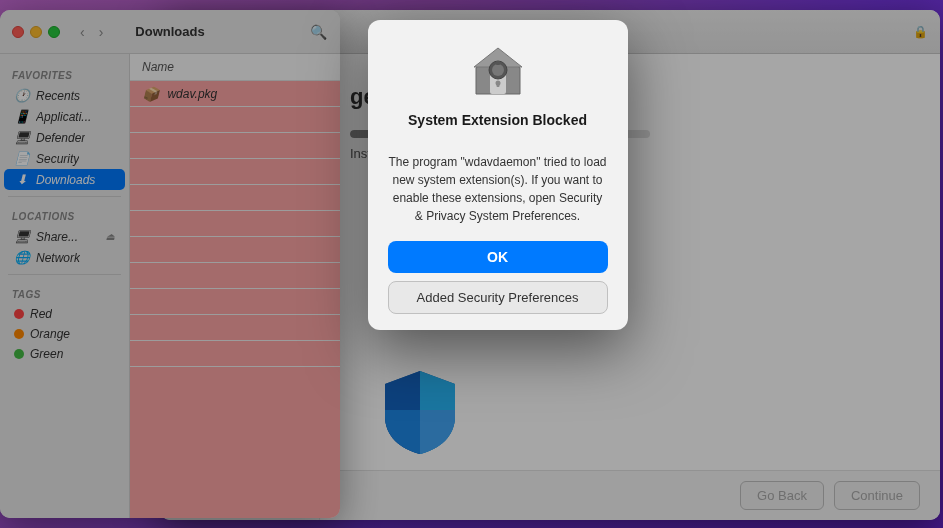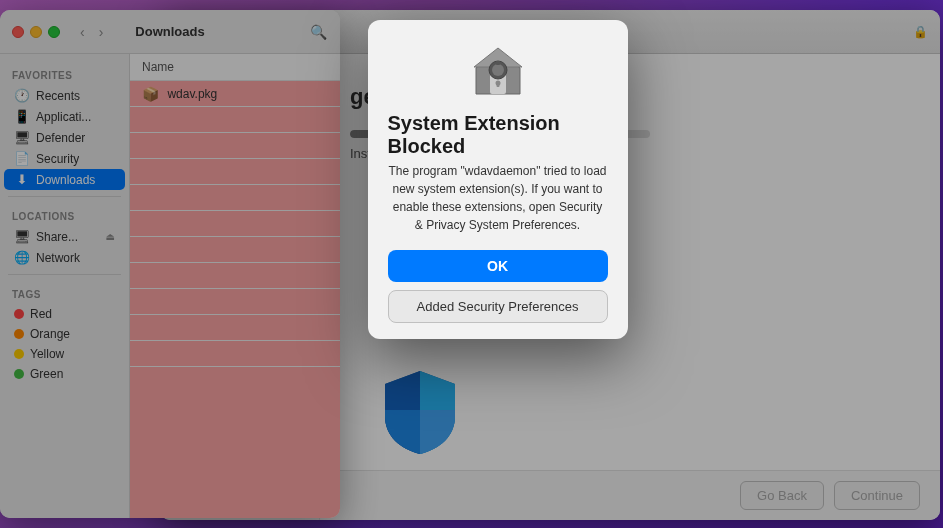--- a/index.html
+++ b/index.html
@@ -78,20 +78,21 @@
     .finder-search {
       margin-left: auto;
       font-size: 14px;
       color: #888;
     }
 
     .finder-body {
       display: flex;
       flex: 1;
       overflow: hidden;
+      font-style: italic;
     }
 
     
     .sidebar {
       width: 130px;
       background: #e8e8e8;
       border-right: 1px solid #d0d0d0;
       padding: 8px 0;
       overflow-y: auto;
       flex-shrink: 0;
@@ -351,25 +352,25 @@
       transform: translateX(-40%);
     }
 
     .dialog-icon {
       width: 56px;
       height: 56px;
       margin-bottom: 12px;
     }
 
     .dialog-title {
-      font-size: 20px;
+      font-size: 14px;
       font-weight: 700;
       color: #1a1a1a;
       text-align: left;
-      margin-bottom: 4px;
+      margin-bottom: 25px;
     }
 
     .dialog-message {
       font-size: 12px;
       color: #333;
       text-align: center;
       line-height: 1.5;
       margin-bottom: 16px;
     }
 
@@ -533,24 +534,20 @@
       <div class="sidebar-section-label">Tags</div>
       <div class="sidebar-item">
         <div class="tag-dot" style="background:#ff4444;"></div>
         <span class="si-label">Red</span>
       </div>
       <div class="sidebar-item">
         <div class="tag-dot" style="background:#ff8800;"></div>
         <span class="si-label">Orange</span>
       </div>
       <div class="sidebar-item">
-        <div class="tag-dot" style="background:#ffcc00;"></div>
-        <span class="si-label">Yellow</span>
-      </div>
-      <div class="sidebar-item">
         <div class="tag-dot" style="background:#44bb44;"></div>
         <span class="si-label">Green</span>
       </div>
     </div>
     <div class="file-area">
       <div class="file-header">Name</div>
       <div class="file-row">
         <span class="file-icon">📦</span>
         <span class="file-name">wdav.pkg</span>
       </div>

